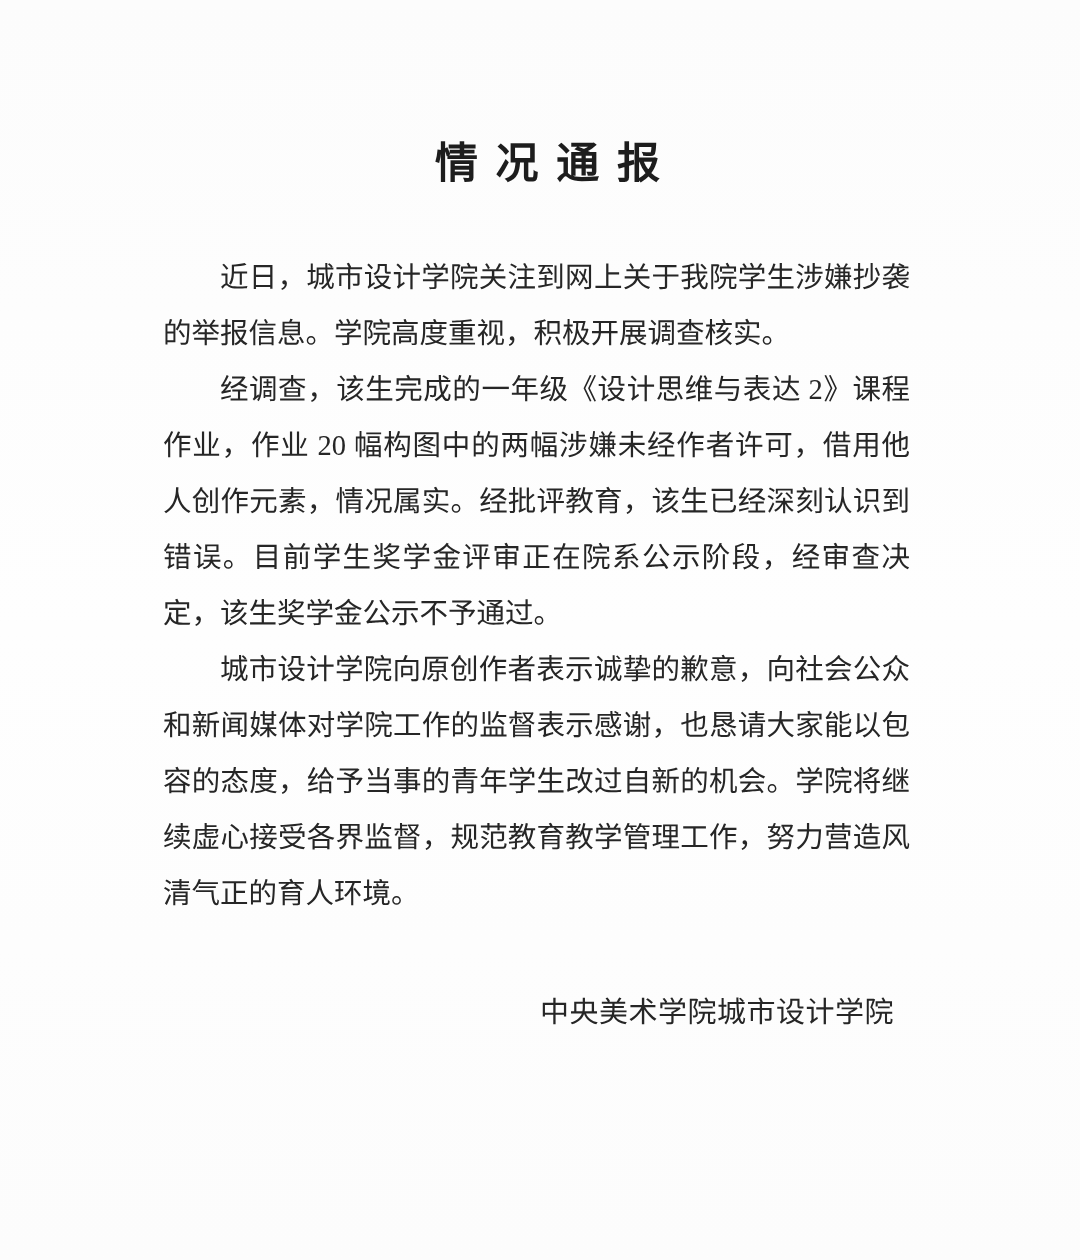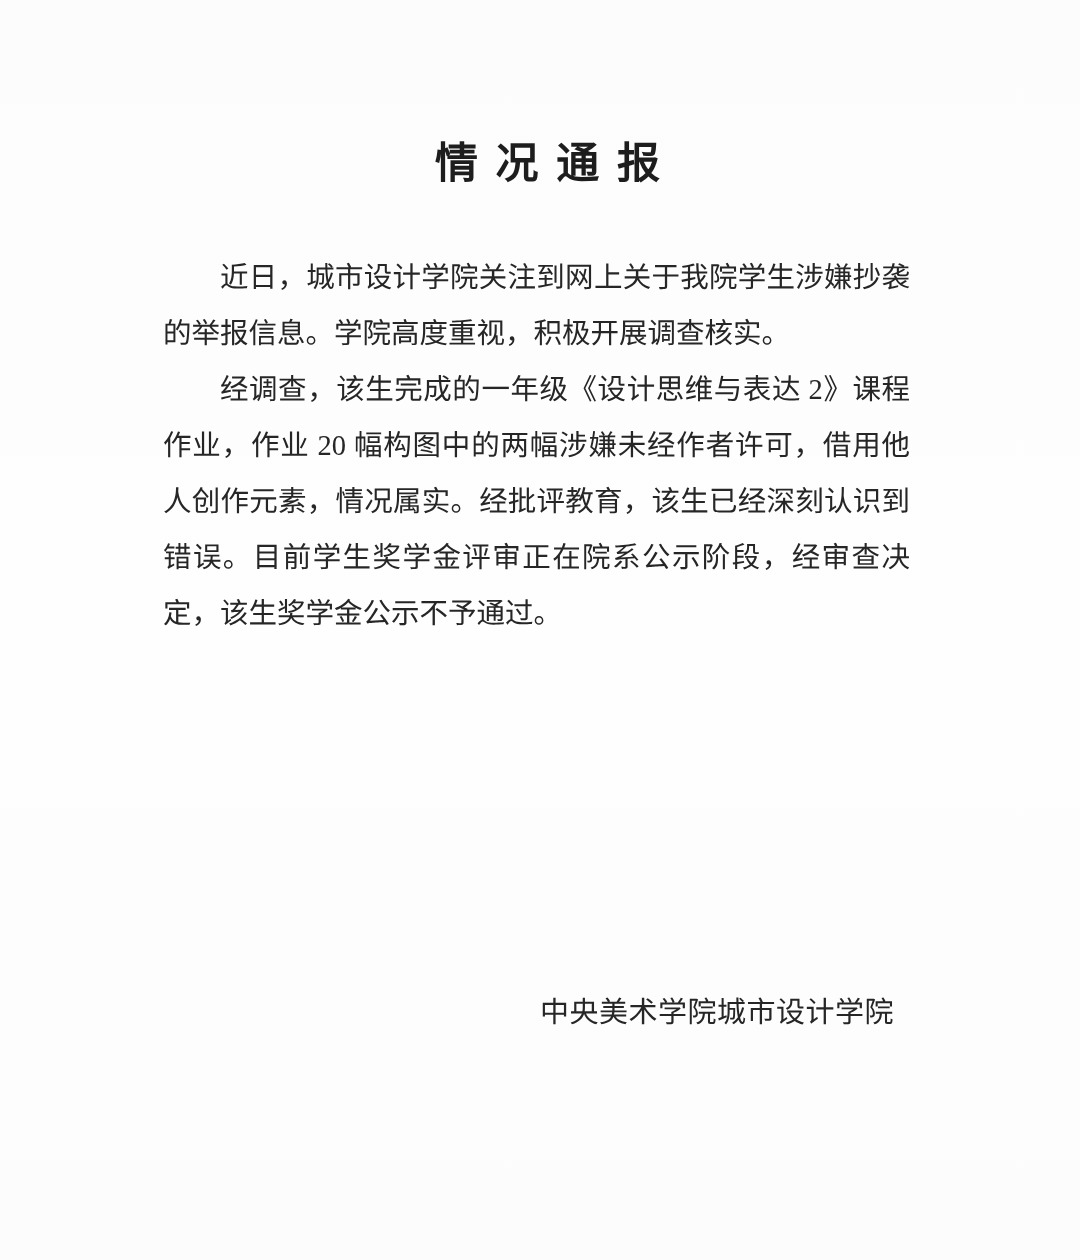--- a/index.html
+++ b/index.html
@@ -64,19 +64,20 @@
 </head>
 <body>
 
 <div class="page">
 
   <div class="notice-title">情 况 通 报</div>
 
   <div class="notice-body">
     <p>近日，城市设计学院关注到网上关于我院学生涉嫌抄袭的举报信息。学院高度重视，积极开展调查核实。</p>
     <p>经调查，该生完成的一年级《设计思维与表达 2》课程作业，作业 20 幅构图中的两幅涉嫌未经作者许可，借用他人创作元素，情况属实。经批评教育，该生已经深刻认识到错误。目前学生奖学金评审正在院系公示阶段，经审查决定，该生奖学金公示不予通过。</p>
+    <p>城市设计学院向原创作者表示诚挚的歉意，向社会公众和新闻媒体对学院工作的监督表示感谢，也恳请大家能以包容的态度，给予当事的青年学生改过自新的机会。学院将继续虚心接受各界监督，规范教育教学管理工作，努力营造风清气正的育人环境。</p>
   </div>
 
   <div class="notice-signoff">
     <div class="sig-line">中央美术学院城市设计学院</div>
   </div>
 
 </div>
 
 </body></html>

